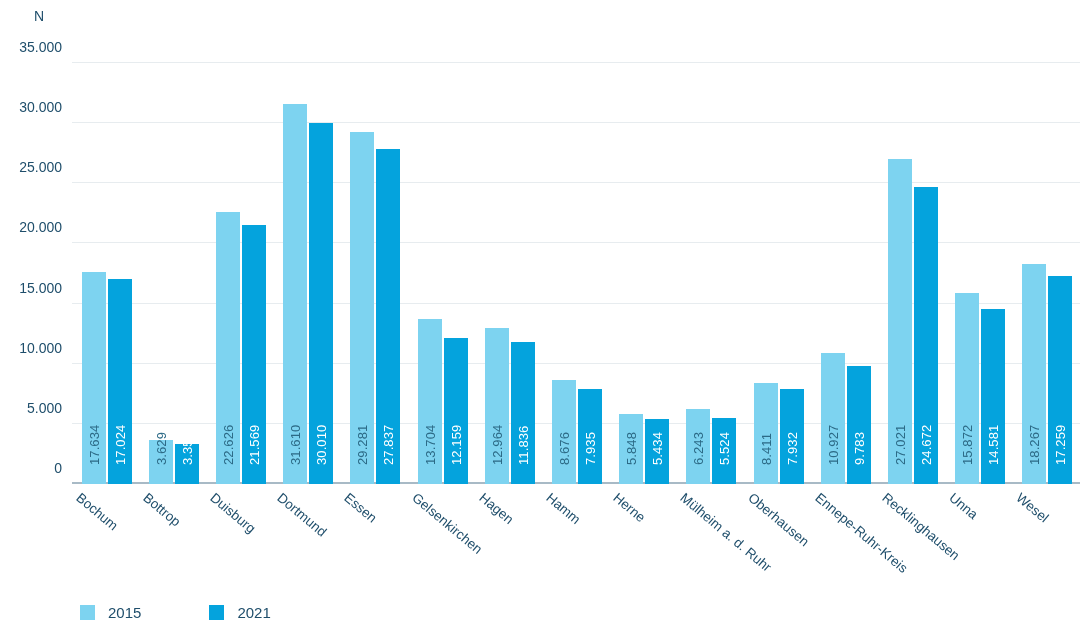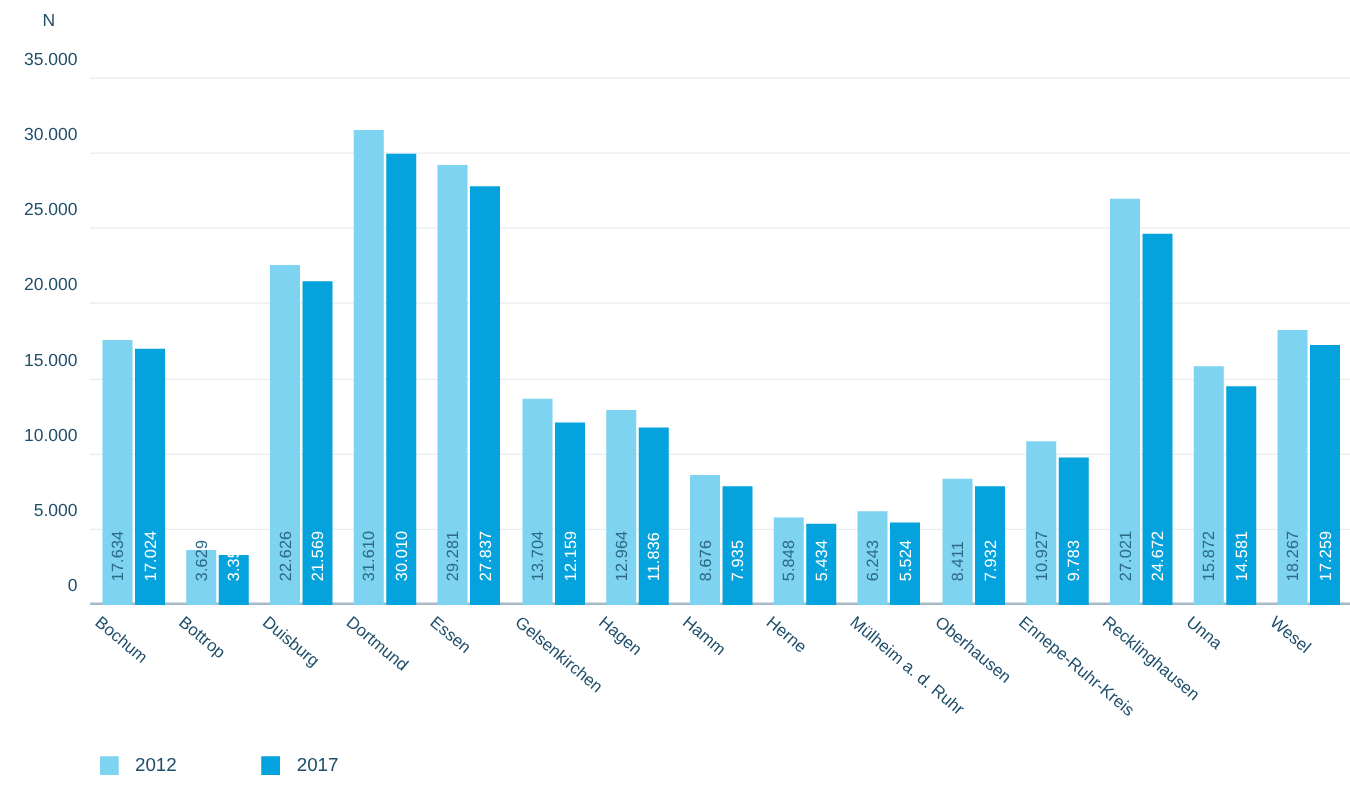--- a/index.html
+++ b/index.html
@@ -300,21 +300,21 @@
       <div class="xlabel" style="left: 682.6px;">Oberhausen</div>
       <div class="xlabel" style="left: 749.8px;">Ennepe-Ruhr-Kreis</div>
       <div class="xlabel" style="left: 817px;">Recklinghausen</div>
       <div class="xlabel" style="left: 884.2px;">Unna</div>
       <div class="xlabel" style="left: 951.4px;">Wesel</div>
     </div>
 
   <div class="legend" id="legend">
       <div class="legend-item">
         <span class="legend-swatch" style="background: rgb(125, 211, 240);"></span>
-        <span class="legend-text">2012</span>
+        <span class="legend-text">2015</span>
       </div>
       <div class="legend-item">
         <span class="legend-swatch" style="background: rgb(4, 163, 221);"></span>
-        <span class="legend-text">2017</span>
+        <span class="legend-text">2021</span>
       </div>
     </div>
 
 </div>
 
 </body></html>

